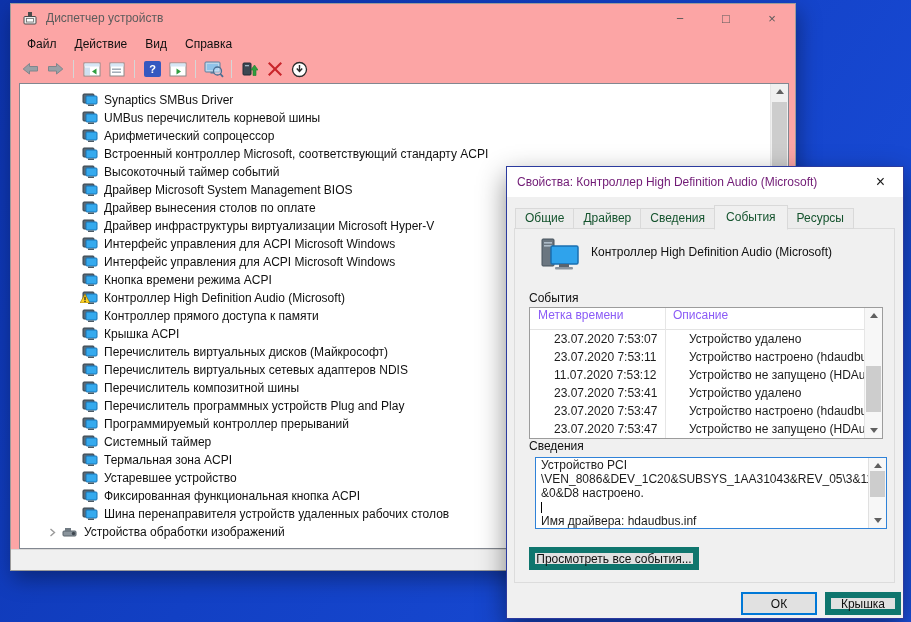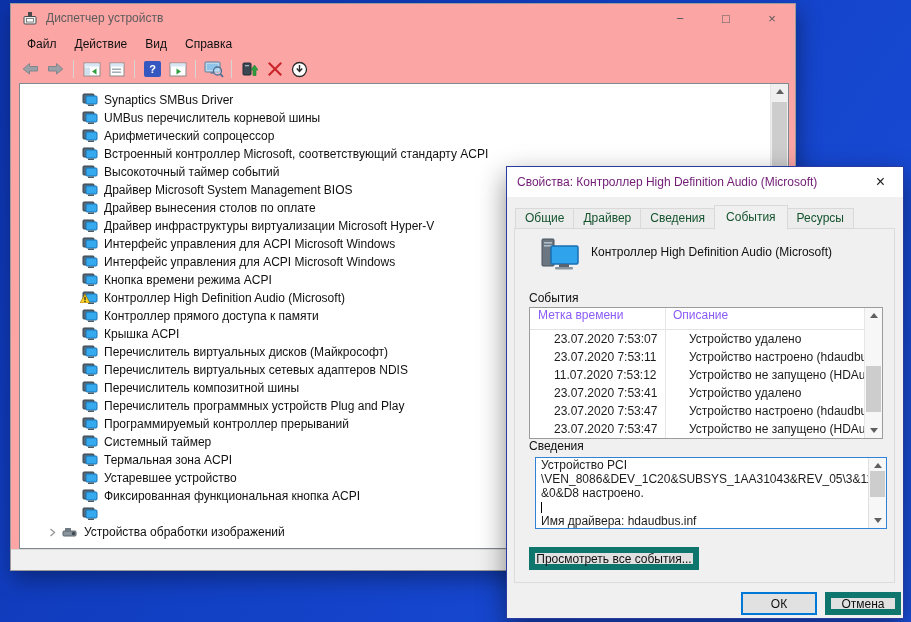--- a/index.html
+++ b/index.html
@@ -412,20 +412,21 @@
           <span class="tlabel">Фиксированная функциональная кнопка ACPI</span>
         </div>
       <div class="trow">
           <span class="ticon">
             <svg width="16" height="14" viewBox="0 0 16 14">
               <rect x="1" y="1" width="11" height="9" rx="1" fill="#5a6b78" stroke="#34424c"></rect>
               <rect x="4" y="3" width="11" height="8" rx="1" fill="#35aaee" stroke="#1b74b4"></rect>
               <rect x="6" y="11.5" width="6" height="1.5" fill="#4a5a64"></rect>
             </svg>
           </span>
+          <span class="tlabel">Шина перенаправителя устройств удаленных рабочих столов</span>
         </div>
       <div class="trow cat">
         <span class="chev">
             <svg width="9" height="9" viewBox="0 0 9 9">
               <path d="M2.5 1l4 3.5-4 3.5" fill="none" stroke="#9a9a9a" stroke-width="1.4"></path>
             </svg>
           </span>
         <span class="ticon">
             <svg width="16" height="14" viewBox="0 0 16 14">
               <rect x="1" y="6" width="13" height="5" rx="1" fill="#8a949c" stroke="#5a646c"></rect>
@@ -534,14 +535,14 @@
         <div class="sarrow" style="bottom:0;">
             <span class="tri-dn"></span>
           </div>
       </div>
     </div>
 
     <div class="btn viewall">Просмотреть все события...</div>
   </div>
 
   <div class="btn okbtn">ОК</div>
-  <div class="btn cancelbtn">Отмена</div>
+  <div class="btn cancelbtn">Крышка</div>
 </div>
 
 </body></html>

